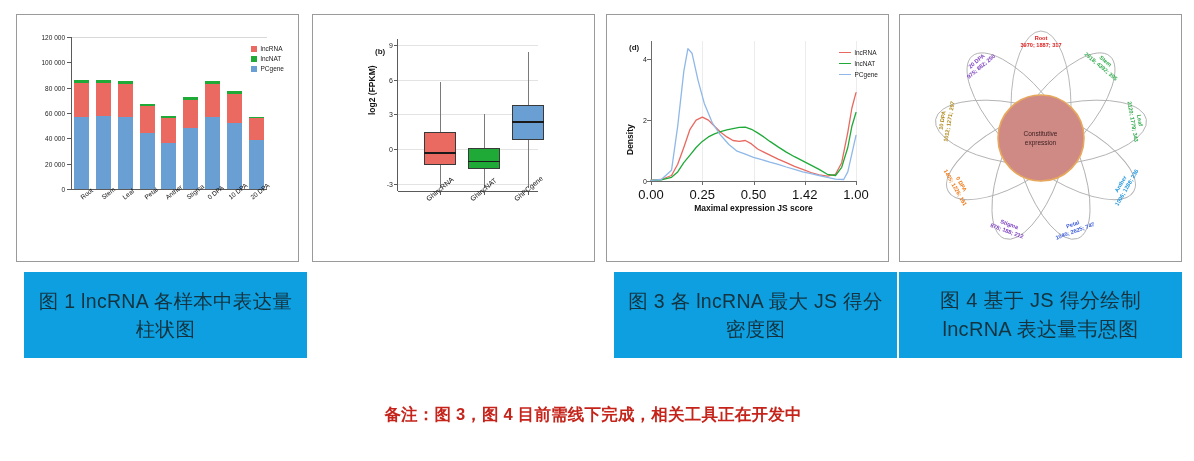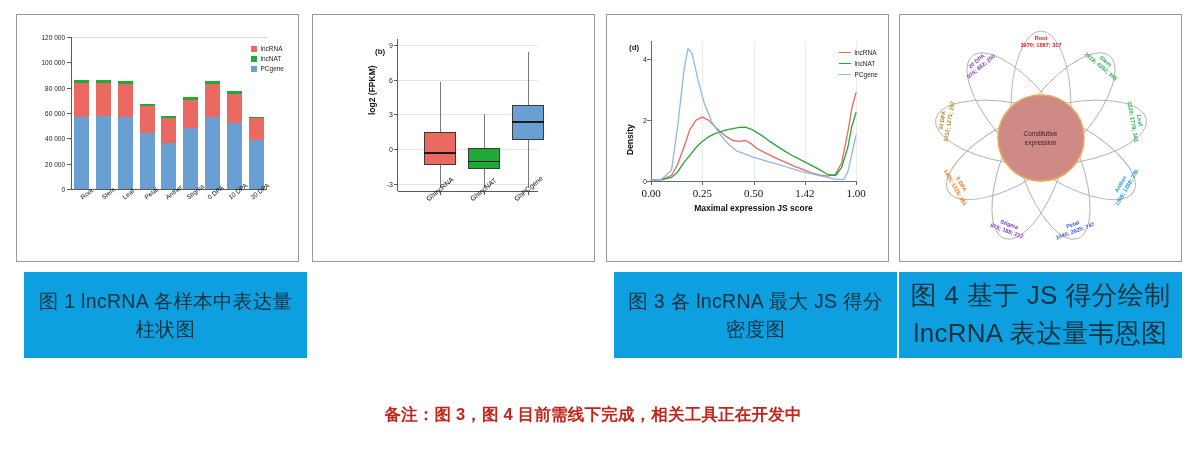--- a/index.html
+++ b/index.html
@@ -24,21 +24,21 @@
   }
   .caption{
     margin-top:10px;width:283px;height:86px;
     background:#0d9fe0;color:#12333f;
     display:flex;align-items:center;justify-content:center;
     text-align:center;line-height:1.45;
     font-size:19px;letter-spacing:.3px;padding:4px 10px;
     box-sizing:border-box;
   }
   .cap-1,.cap-2,.cap-3{font-size:19.5px;margin-left:8px;}
-  .cap-4{font-size:26px;}
+  .cap-4{font-size:20px;}
 
   .note{
     position:absolute;left:0;right:8px;top:404px;text-align:center;
     color:#c5241b;font-size:16.5px;font-weight:bold;letter-spacing:.2px;
   }
 
   
   .panel-tag{position:absolute;font-size:8px;color:#222;font-weight:bold;}
 
   
@@ -82,21 +82,21 @@
 
   
   .f3-plot{position:absolute;left:44px;top:26px;width:205px;height:140px;}
   .f3-vline{position:absolute;top:0;width:1px;height:140px;background:#ececec;}
   .f3-axis{position:absolute;left:0;top:0;width:1px;height:140px;background:#6a6a6a;}
   .f3-base{position:absolute;left:0;top:140px;width:205px;height:1px;background:#6a6a6a;}
   .f3-ytick{position:absolute;left:-4px;width:4px;height:1px;background:#6a6a6a;}
   .f3-ylab{position:absolute;right:100%;margin-right:4px;transform:translateY(-50%);
            font-size:7px;color:#222;}
   .f3-xtickm{position:absolute;top:140px;width:1px;height:4px;background:#6a6a6a;}
-  .f3-xlab{position:absolute;top:146px;font-size:11px;color:#111;transform:translateX(-50%);font-family:Liberation Serif, serif;}
+  .f3-xlab{position:absolute;top:146px;font-size:13px;color:#111;transform:translateX(-50%);}
   .f3-xtitle{position:absolute;left:44px;top:188px;width:205px;text-align:center;
              font-size:8.5px;color:#111;font-weight:bold;}
   .f3-ytitle{position:absolute;left:18px;top:140px;font-size:8.5px;color:#111;
              transform:rotate(-90deg);transform-origin:left top;white-space:nowrap;font-weight:bold;}
   .f3-tag{left:22px;top:28px;}
   .f3-legend{position:absolute;right:10px;top:34px;font-size:6.5px;color:#222;}
   .f3-legend .row{display:flex;align-items:center;margin-bottom:4px;}
   .f3-legend .ln{width:12px;height:1.6px;margin-right:4px;display:inline-block;}
 
   

